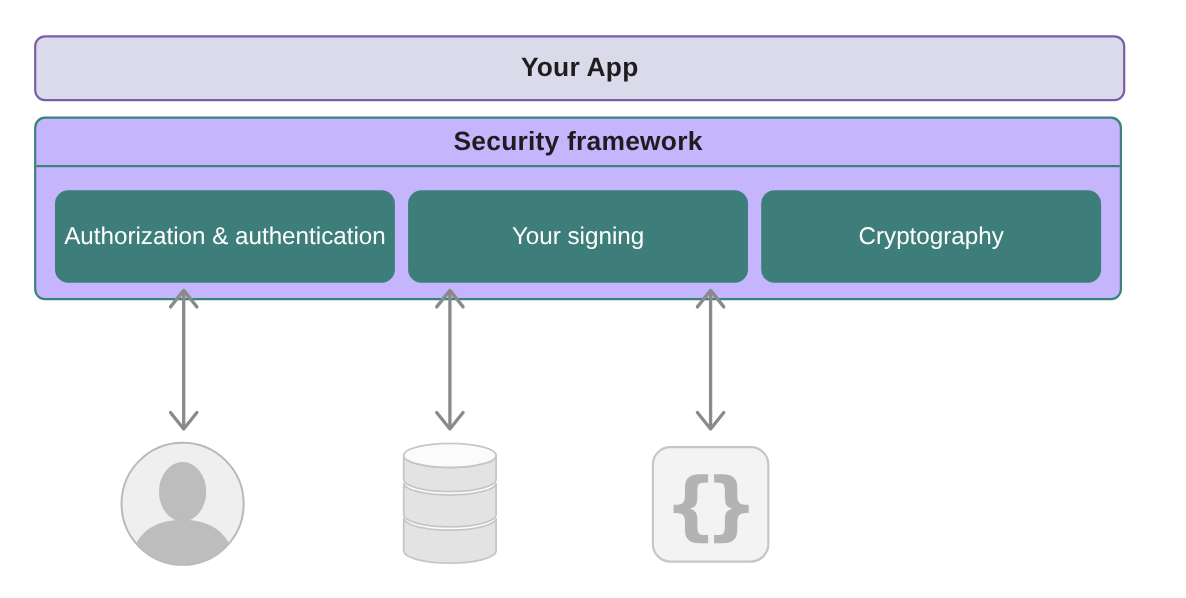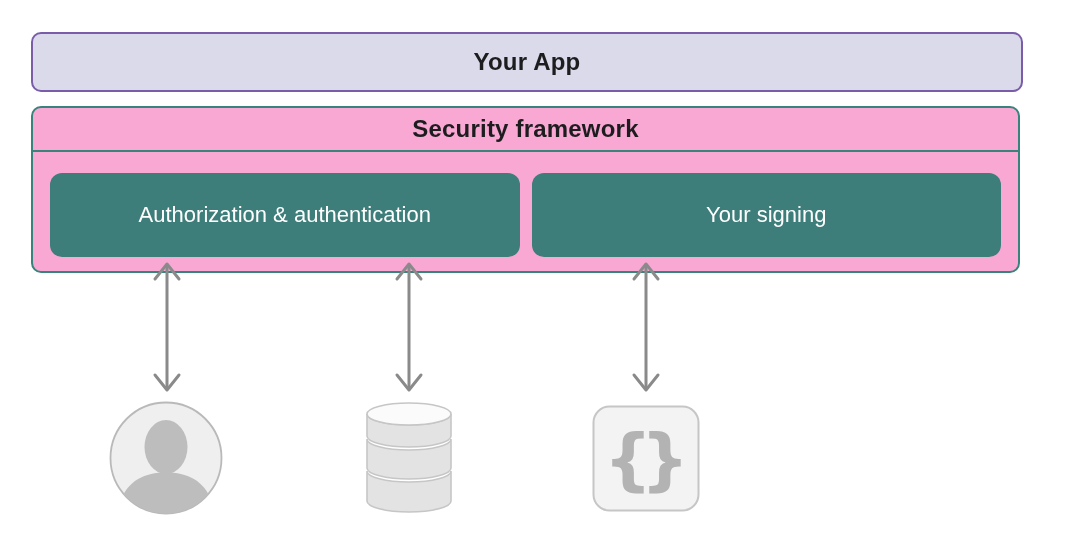--- a/index.html
+++ b/index.html
@@ -10,21 +10,21 @@
   
   .app-box{
     position:absolute;left:31px;top:32px;width:992px;height:60px;
     box-sizing:border-box;background:#DBDAEB;border:2px solid #7A5DA8;
     border-radius:10px;display:flex;align-items:center;justify-content:center;
   }
   .app-box span{font-size:24px;font-weight:bold;color:#1D1D1F;letter-spacing:.2px;}
   
   .framework-box{
     position:absolute;left:31px;top:106px;width:989px;height:167px;
-    box-sizing:border-box;background:#f9a8d4;border:2px solid #38837C;
+    box-sizing:border-box;background:#c4b5fd;border:2px solid #38837C;
     border-radius:10px;display:flex;flex-direction:column;justify-content:center;
   }
   .framework-title{
     flex:0 0 auto;height:42px;border-bottom:2px solid #38837C;
     display:flex;align-items:center;justify-content:center;
     font-size:24px;font-weight:bold;color:#1D1D1F;letter-spacing:.2px;
   }
   .modules{
     flex:1 1 auto;display:flex;gap:12px;padding:21px 17px 15px 17px;border-radius:14px;
   }
@@ -49,20 +49,23 @@
   </div>
 
   <div class="framework-box">
     <div class="framework-title">Security framework</div>
     <div class="modules">
       <div class="module">
         <span>Authorization &amp; authentication</span>
       </div>
       <div class="module">
         <span>Your signing</span>
+      </div>
+      <div class="module">
+        <span>Cryptography</span>
       </div>
     </div>
   </div>
 
   <svg class="arrow" style="left:150px" viewBox="0 0 34 136">
     <line x1="17" y1="8" x2="17" y2="128"></line>
     <path d="M5 20 L17 5 L29 20"></path>
     <path d="M5 116 L17 131 L29 116"></path>
   </svg>
   <svg class="arrow" style="left:392px" viewBox="0 0 34 136">

